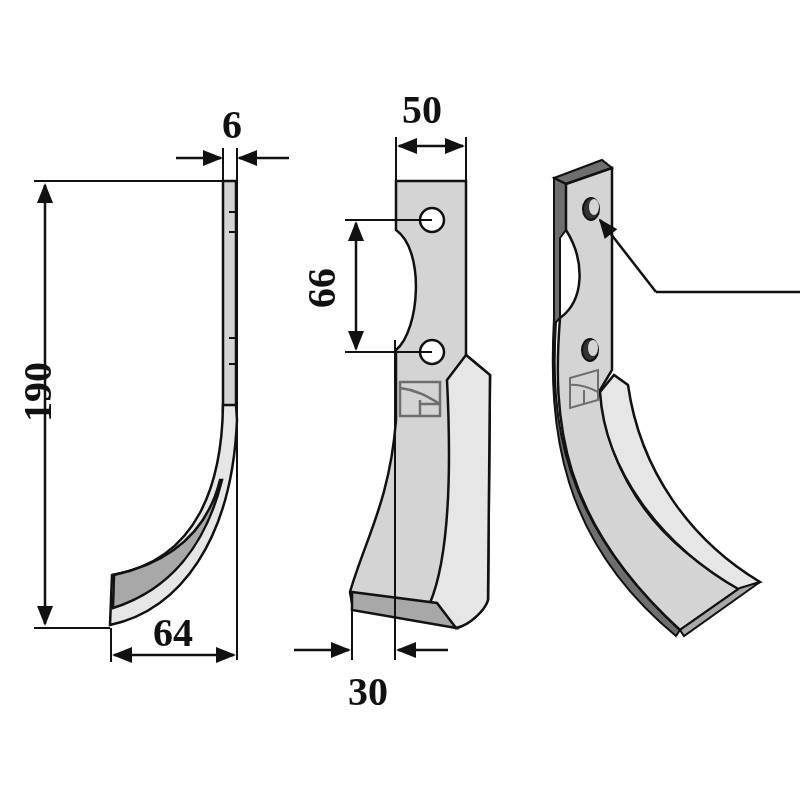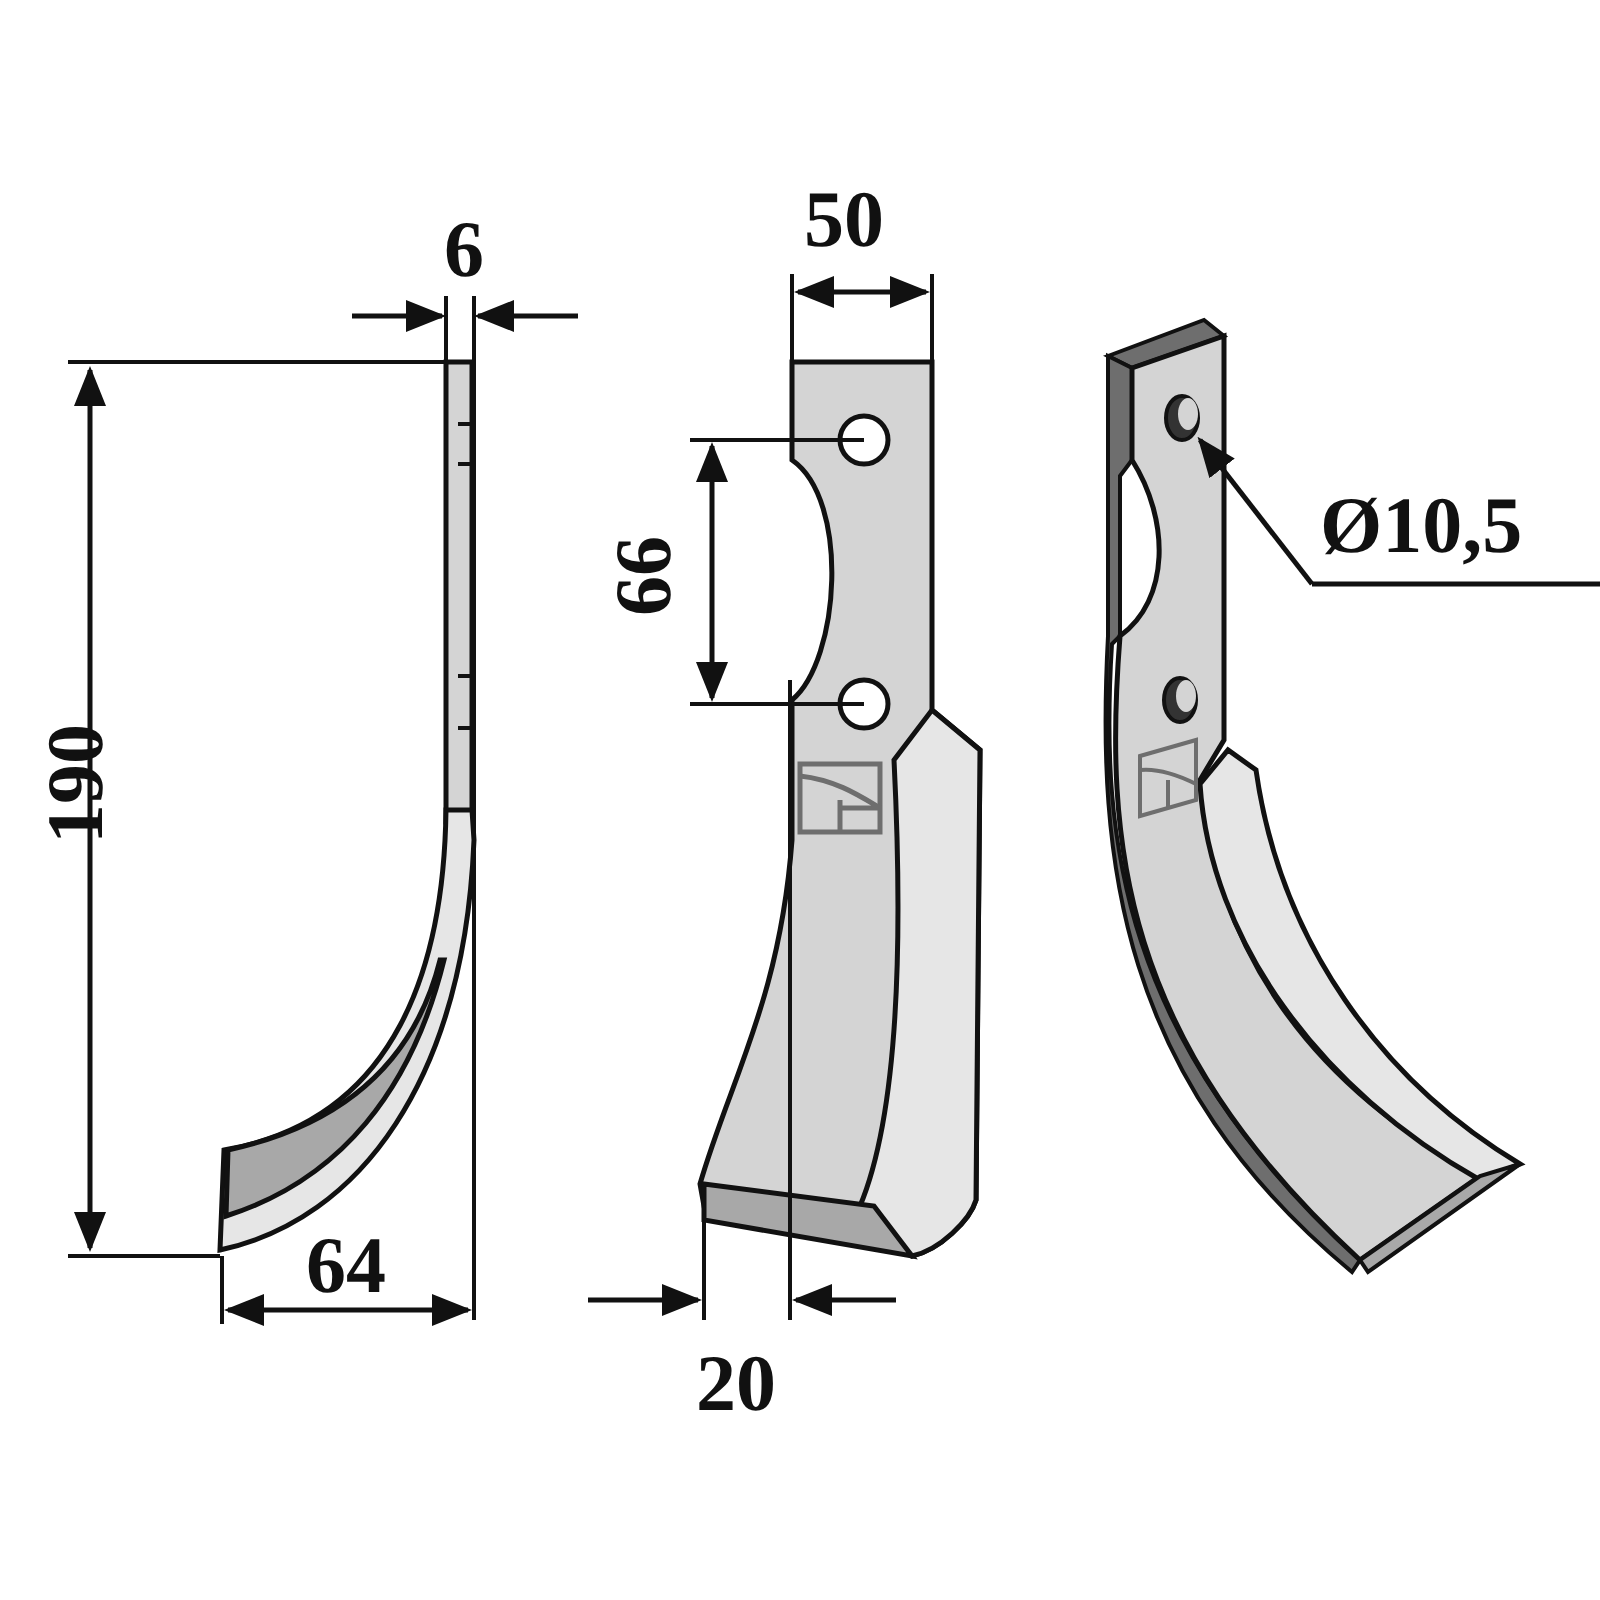--- a/index.html
+++ b/index.html
@@ -106,16 +106,15 @@
       <line x1="800" y1="292" x2="656" y2="292" stroke="#111" stroke-width="2.5"></line>
       <line x1="656" y1="292" x2="600" y2="220" stroke="#111" stroke-width="2.5" marker-end="url(#arr)"></line>
     </g>
   </svg>
 
   <div class="dim-label" style="left:222px; top:105px;">6</div>
   <div class="dim-label rot" style="left:-2px; top:372px; width:80px; text-align:center;">190</div>
   <div class="dim-label" style="left:153px; top:613px;">64</div>
   <div class="dim-label" style="left:402px; top:90px;">50</div>
   <div class="dim-label rot" style="left:292px; top:268px; width:60px; text-align:center;">66</div>
-  <div class="dim-label" style="left:348px; top:672px;">20</div>
-  <div class="dim-label" style="left:660px; top:243px;">Ø10,5</div>
+  <div class="dim-label" style="left:348px; top:672px;">30</div>
 
 </div>
 
 </body></html>

